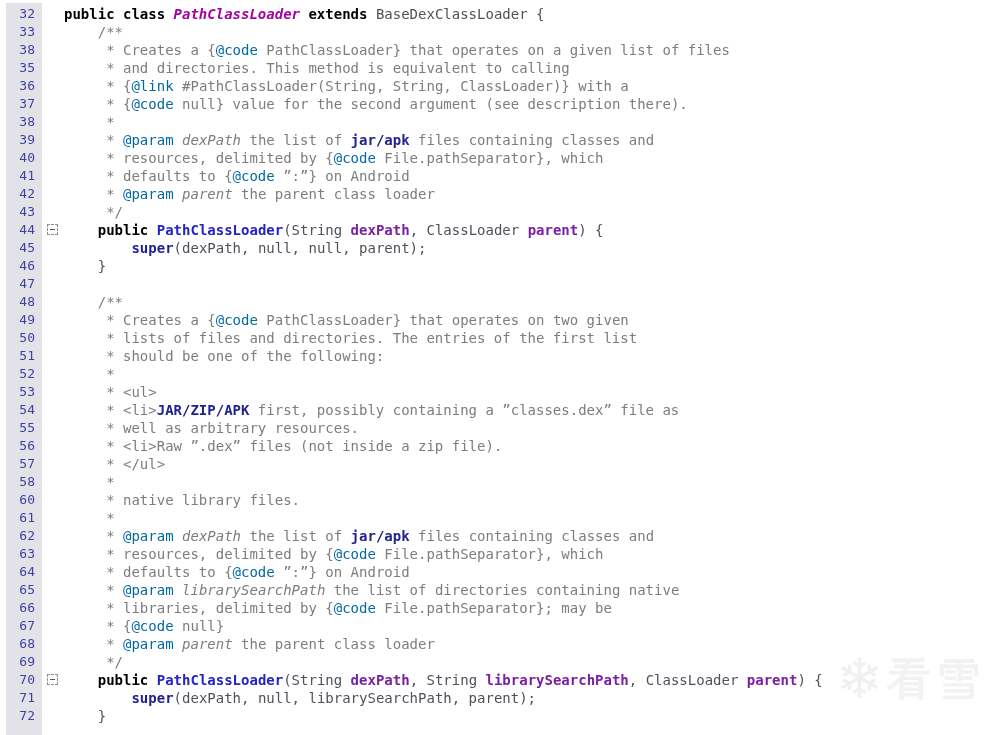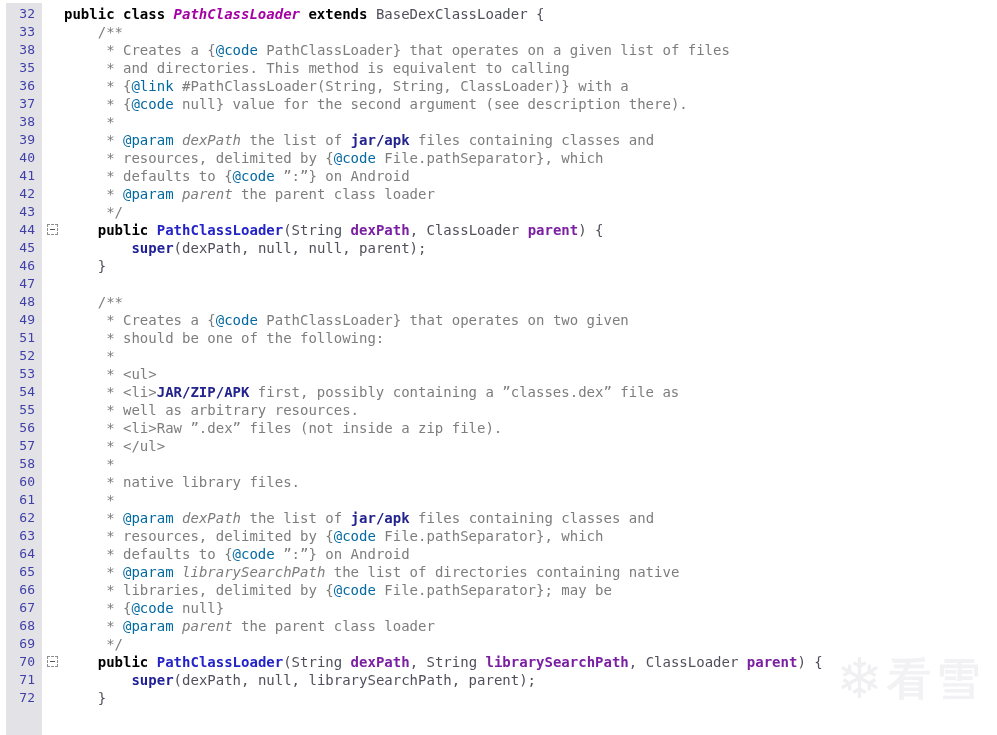--- a/index.html
+++ b/index.html
@@ -139,20 +139,25 @@
         <span class="ln">48</span>
         <span class="fold"></span>
         <span class="code"><span class="cm">    /**</span></span>
       </div>
       <div class="row">
         <span class="ln">49</span>
         <span class="fold"></span>
         <span class="code"><span class="cm">     * Creates a {</span><span class="tag">@code</span><span class="cm"> PathClassLoader} that operates on two given</span></span>
       </div>
       <div class="row">
+        <span class="ln">50</span>
+        <span class="fold"></span>
+        <span class="code"><span class="cm">     * lists of files and directories. The entries of the first list</span></span>
+      </div>
+      <div class="row">
         <span class="ln">51</span>
         <span class="fold"></span>
         <span class="code"><span class="cm">     * should be one of the following:</span></span>
       </div>
       <div class="row">
         <span class="ln">52</span>
         <span class="fold"></span>
         <span class="code"><span class="cm">     *</span></span>
       </div>
       <div class="row">

